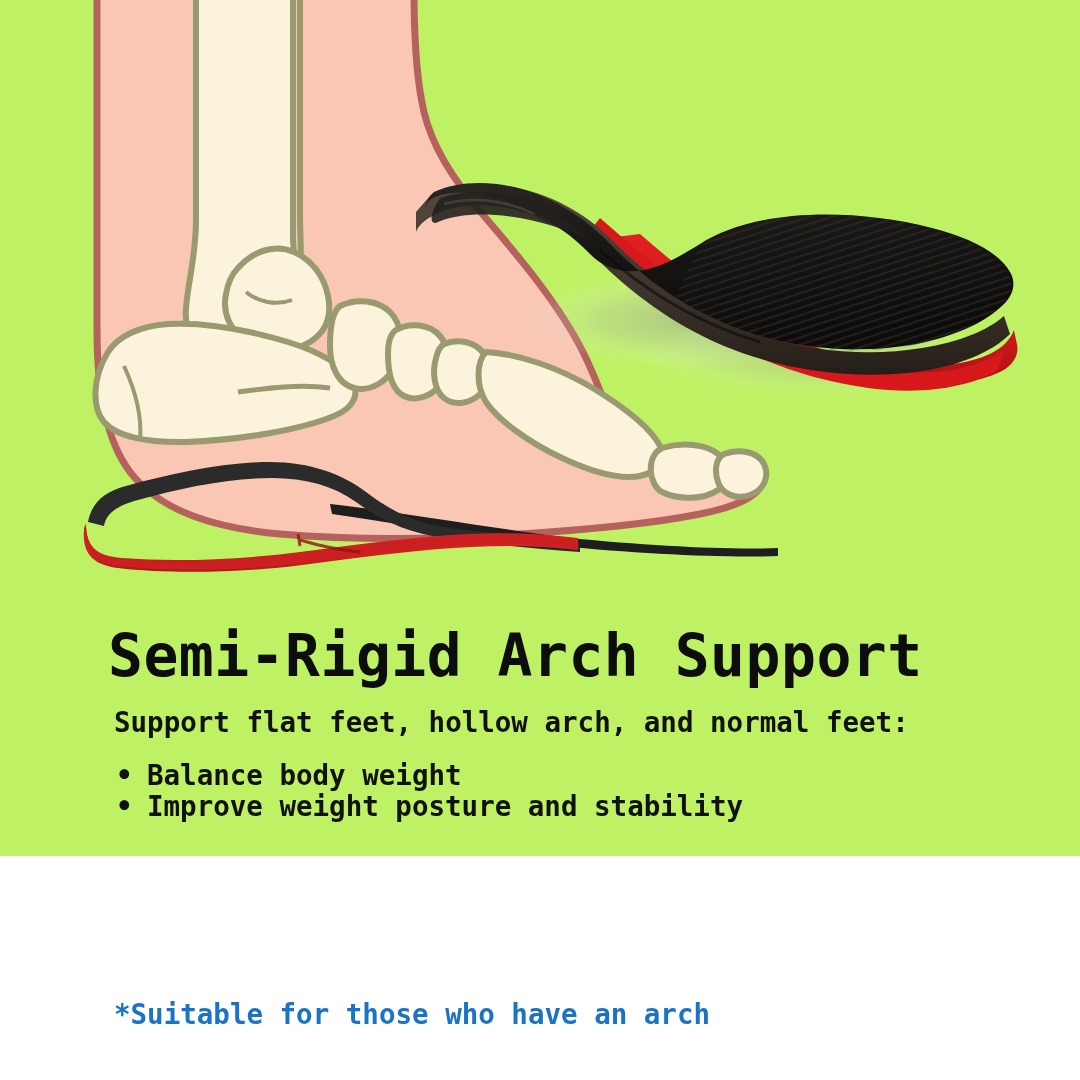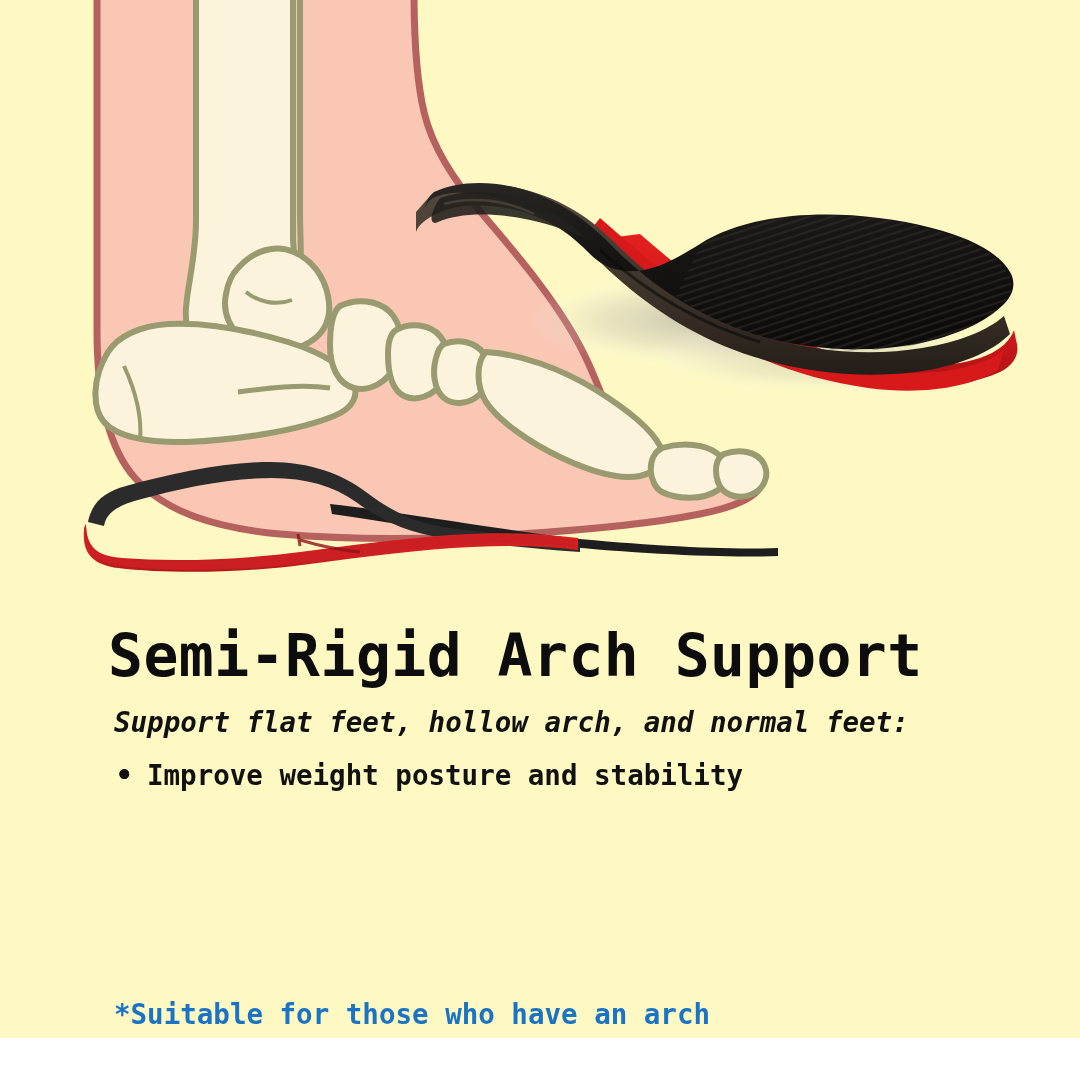--- a/index.html
+++ b/index.html
@@ -5,22 +5,22 @@
 <style>
   * { margin:0; padding:0; box-sizing:border-box; }
   html,body{
     width:1080px; height:1080px;
     background:#ffffff;
     font-family:"DejaVu Sans Mono", monospace;
     overflow:hidden;
   }
   #page{
     position:relative;
-    width:1080px; height:1038px;
-    background:#fef9c3;
+    width:1080px; height:856px;
+    background:#bef264;
   }
 
   
   #illustration{
     position:absolute;
     left:0; top:0;
     width:1080px; height:600px;
   }
   #illustration svg{ display:block; width:1080px; height:600px; }
 
@@ -41,21 +41,20 @@
     white-space:nowrap;
   }
 
   #subtitle{
     position:absolute;
     left:114px; top:106px;
     font-size:27.5px;
     font-weight:bold;
     color:#111111;
     white-space:nowrap;
-    font-style:italic;
   }
 
   #benefit-list{
     position:absolute;
     left:114px; top:160px;
     list-style:none;
   }
   #benefit-list li{
     position:relative;
     padding-left:33px;
@@ -357,20 +356,21 @@
 
   <div id="text-block">
 
     <h1 id="page-title">Semi-Rigid Arch Support</h1>
 
     <p id="subtitle">Support flat feet, hollow arch, and normal feet:</p>
 
     <ul id="benefit-list">
       <li>
         <span class="bullet">•</span>
+        <span>Balance body weight</span>
       </li>
       <li>
         <span class="bullet">•</span>
         <span>Improve weight posture and stability</span>
       </li>
     </ul>
 
     <div id="footnote">
       <div>*Suitable for those who have an arch</div>
       

